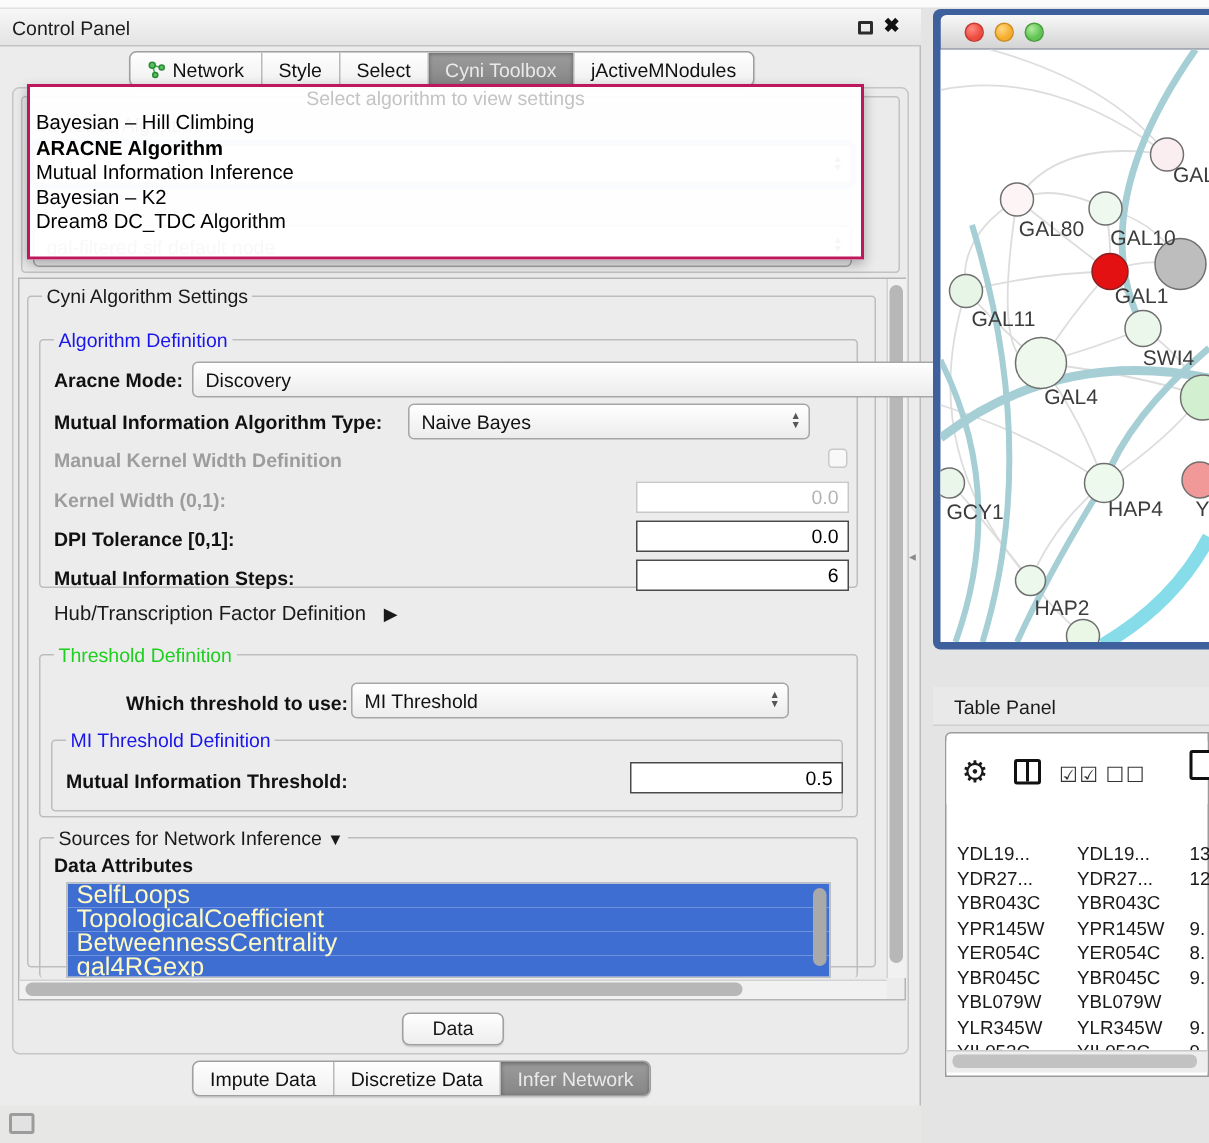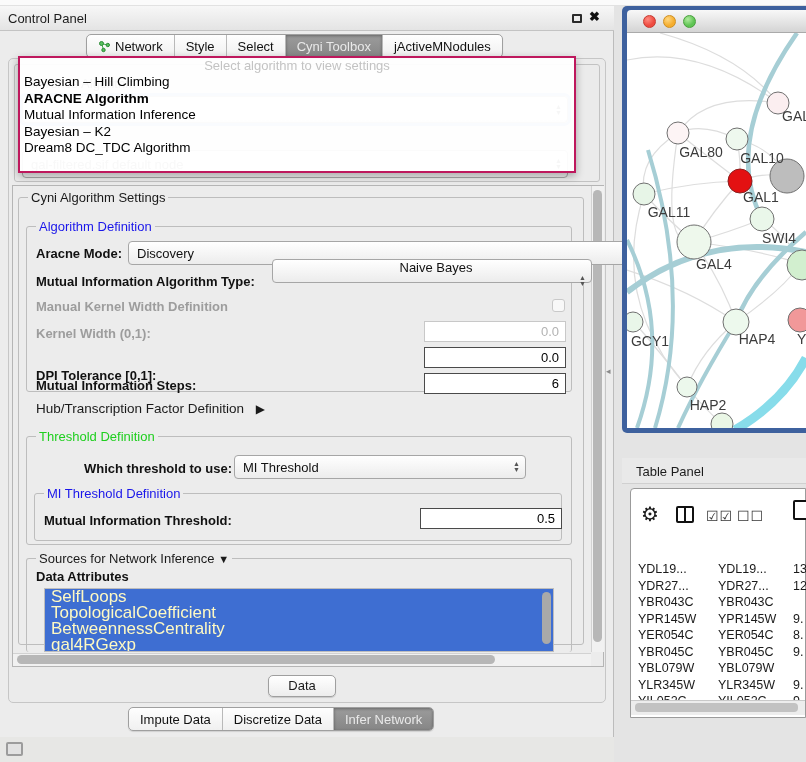--- a/index.html
+++ b/index.html
@@ -195,35 +195,35 @@
   <div class="abs lbl" style="left:36px;top:246px;">Aracne Mode:</div>
   <div class="abs combo" style="left:128px;top:241px;width:532px;height:24px;">
     <span>Discovery</span>
     <div class="stepper">
         <span>▲</span>
         <span>▼</span>
       </div>
   </div>
 
   <div class="abs lbl" style="left:36px;top:274px;">Mutual Information Algorithm Type:</div>
-  <div class="abs combo" style="left:272px;top:259px;width:320px;height:24px;flex-direction:column;">
+  <div class="abs combo" style="left:272px;top:269px;width:268px;height:24px;">
     <span>Naive Bayes</span>
     <div class="stepper">
         <span>▲</span>
         <span>▼</span>
       </div>
   </div>
 
   <div class="abs lbl dis" style="left:36px;top:299px;">Manual Kernel Width Definition</div>
   <div class="abs checkbox" style="left:552px;top:299px;"></div>
 
   <div class="abs lbl dis" style="left:36px;top:326px;">Kernel Width (0,1):</div>
   <div class="abs field dis" style="left:424px;top:321px;width:142px;height:21px;">0.0</div>
 
-  <div class="abs lbl" style="left:36px;top:368px;text-align:center;">DPI Tolerance [0,1]:</div>
+  <div class="abs lbl" style="left:36px;top:352px;text-align:center;">DPI Tolerance [0,1]:</div>
   <div class="abs field" style="left:424px;top:347px;width:142px;height:21px;">0.0</div>
 
   <div class="abs lbl" style="left:36px;top:378px;">Mutual Information Steps:</div>
   <div class="abs field" style="left:424px;top:373px;width:142px;height:21px;">6</div>
 
   <div class="abs" style="left:36px;top:401px;font-size:13.5px;">
     <span>Hub/Transcription Factor Definition</span>
     <span style="margin-left:8px;font-size:12px;">▶</span>
   </div>
 

